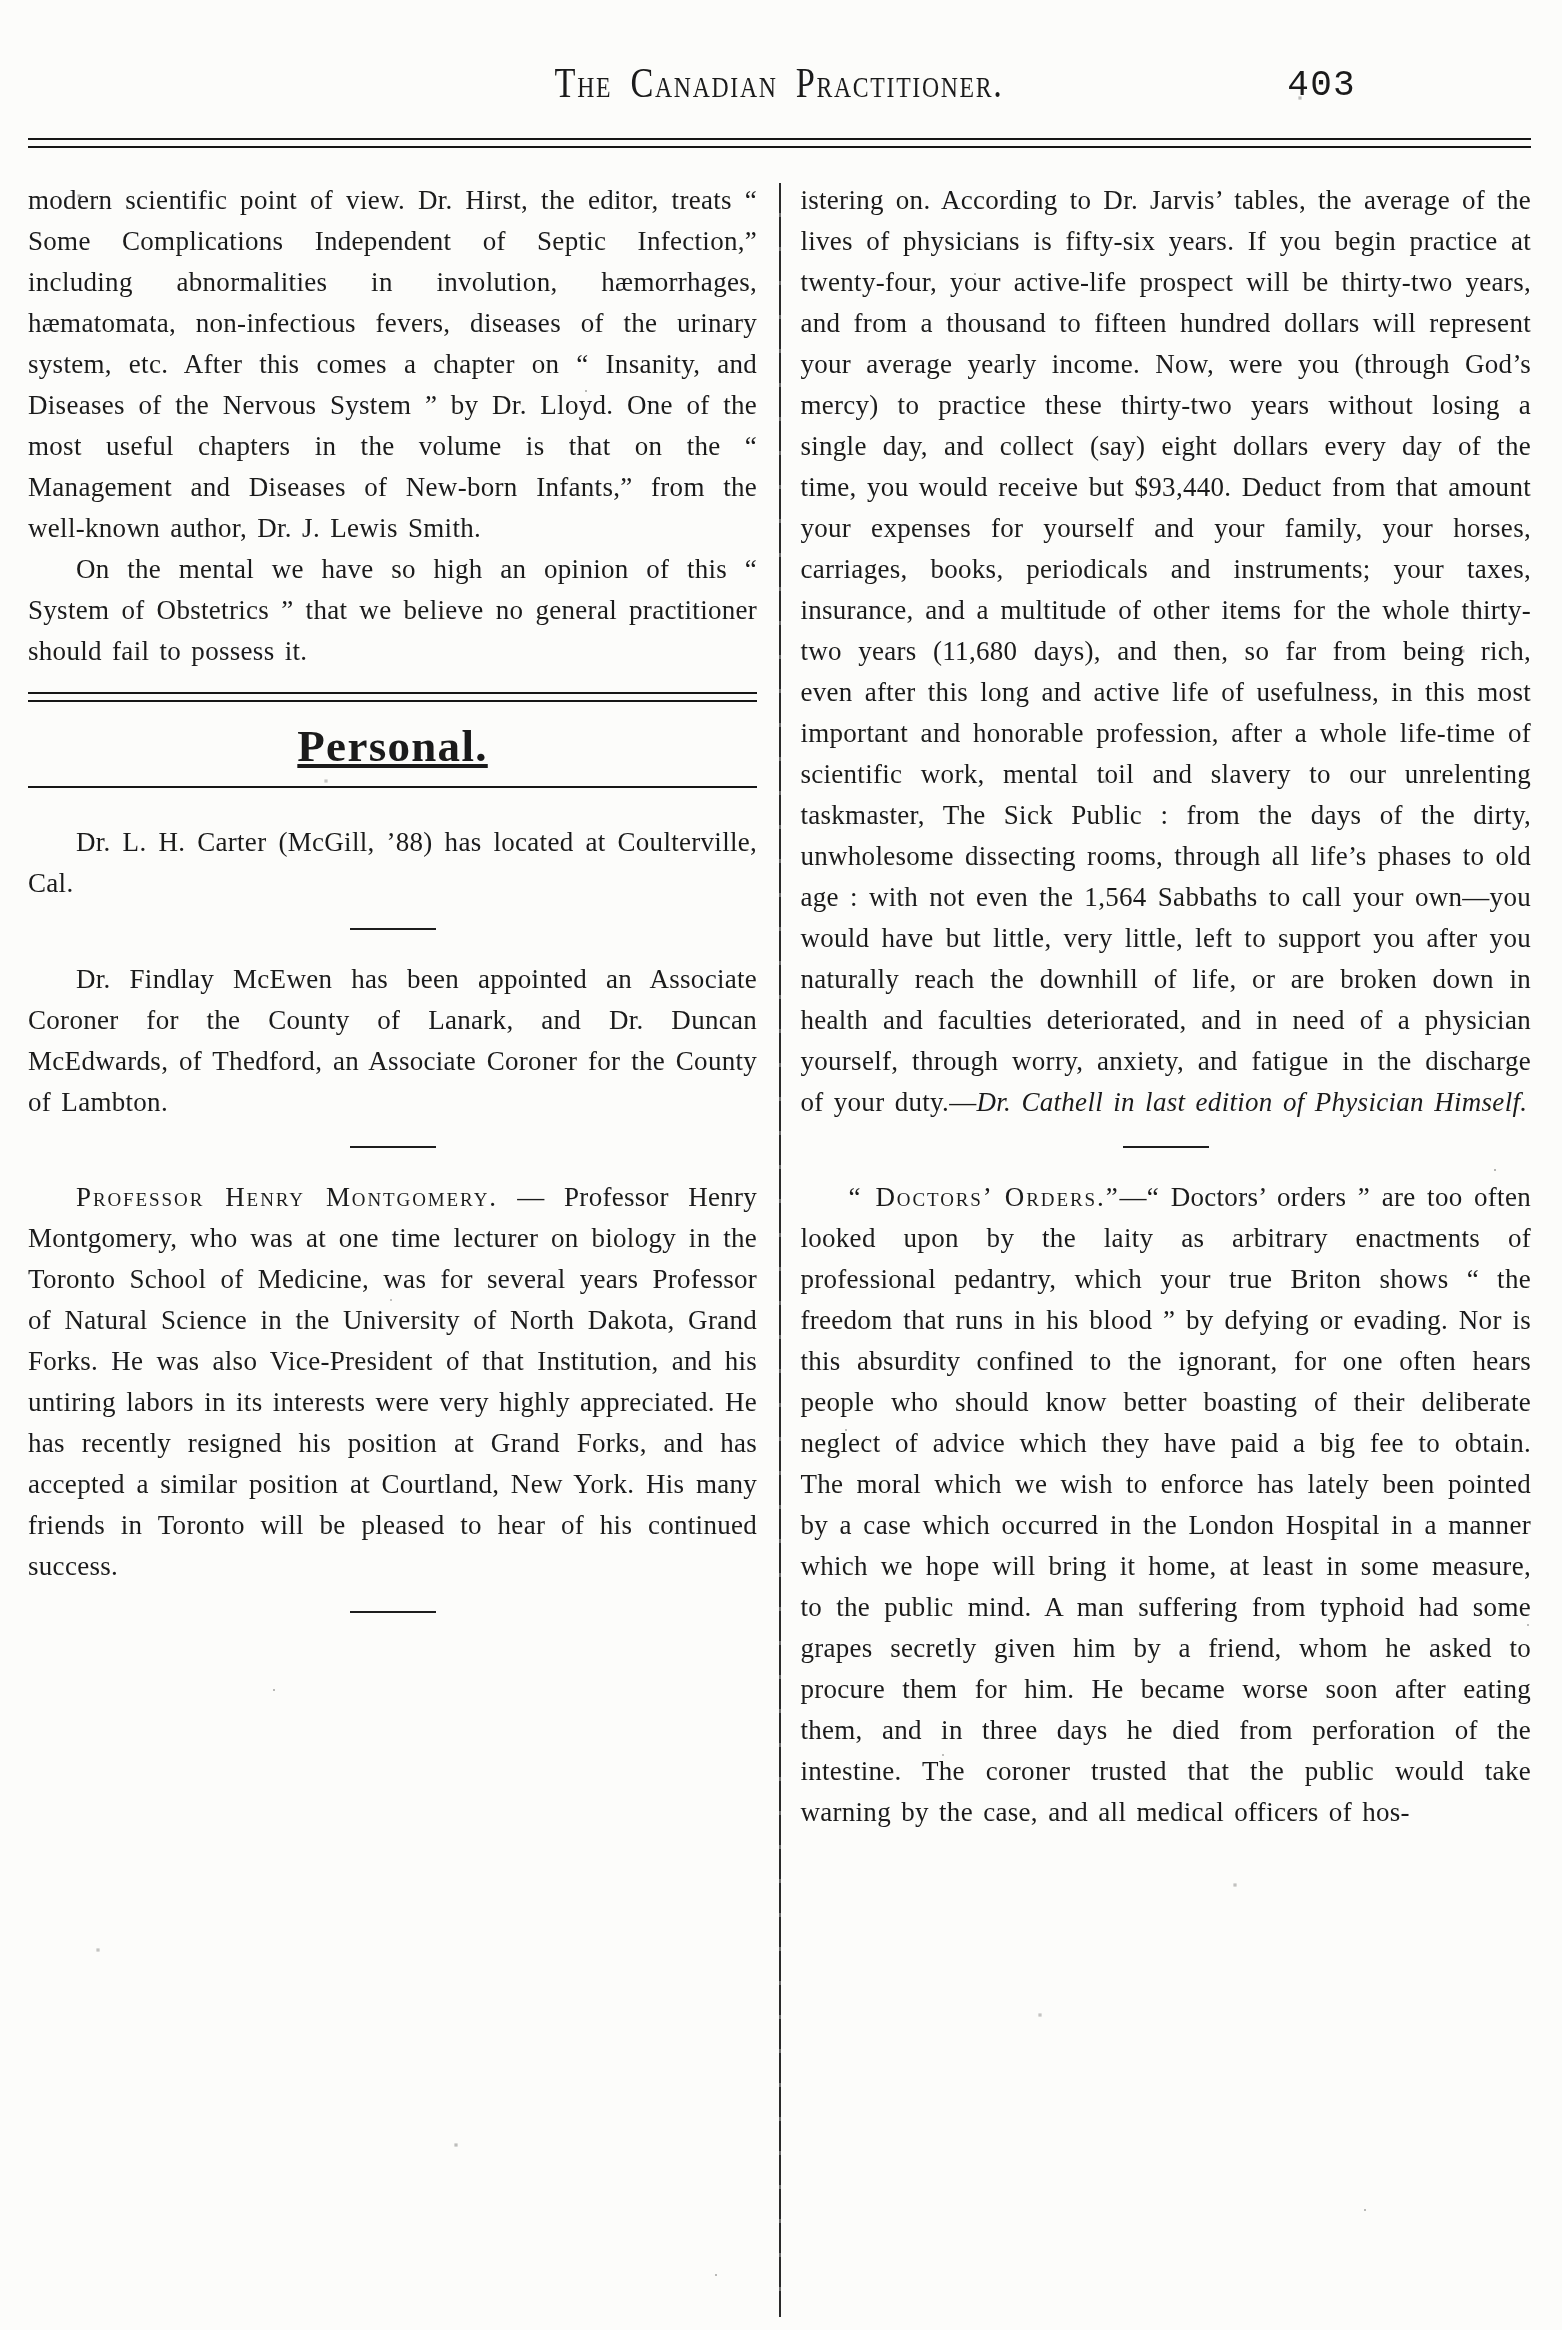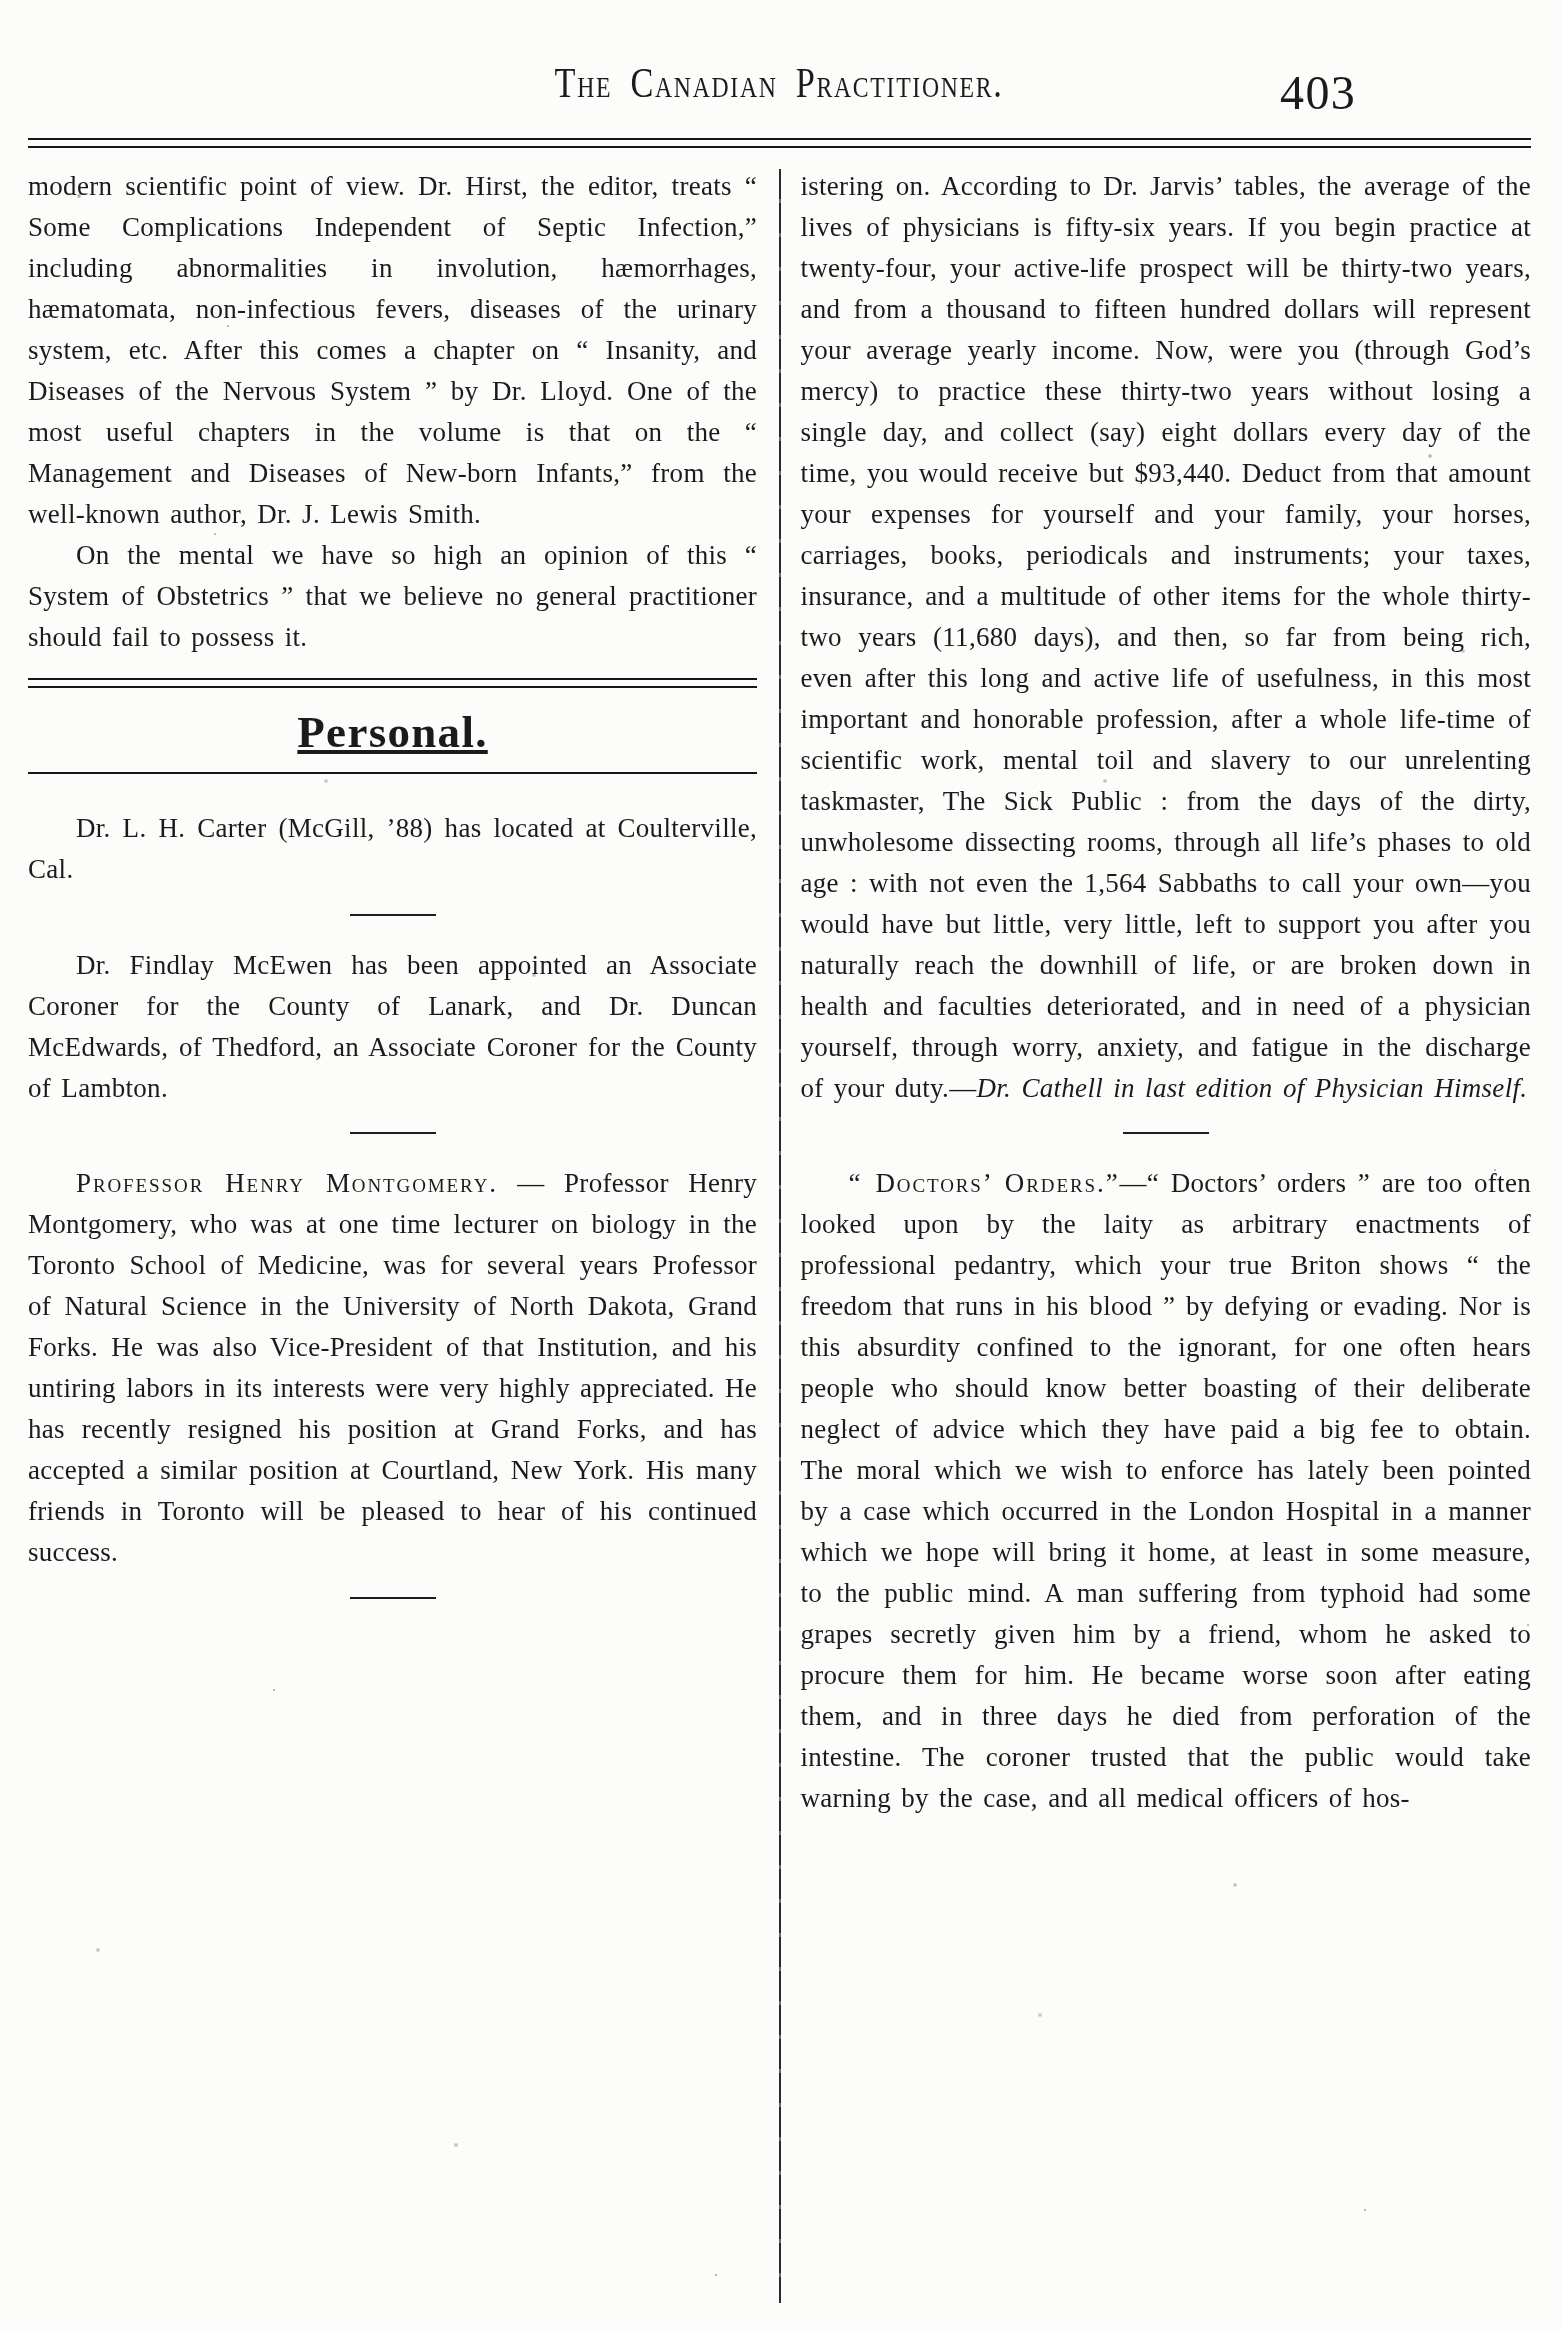--- a/index.html
+++ b/index.html
@@ -66,38 +66,39 @@
     font-size: 39px;
     letter-spacing: 1.9px;
     word-spacing: 9px;
     transform: scaleX(.88) scaleY(1.06);
     transform-origin: center bottom;
   }
   .page-number {
     position: absolute;
     top: 2.6px;
     right: 175px;
-    font-size: 48px;
+    font-size: 36px;
     letter-spacing: 1.3px;
+    font-family: Liberation Mono, monospace;
   }
 
   .rule-double {
     height: 6.5px;
     border-top: 2.6px solid #161616;
     border-bottom: 2.6px solid #161616;
   }
   .rule-single {
     height: 0;
     border-top: 2.6px solid #161616;
   }
   .header-rule { margin-top: 15.6px; }
 
   .columns {
     display: flex;
-    margin-top: 18px;
+    margin-top: 32px;
     height: 2137px;
     overflow: hidden;
   }
   .col {
     box-sizing: border-box;
     overflow: hidden;
   }
   .col-left  { width: 733px; padding-right: 3.9px; }
   .col-divider {
     width: 1.9px;

